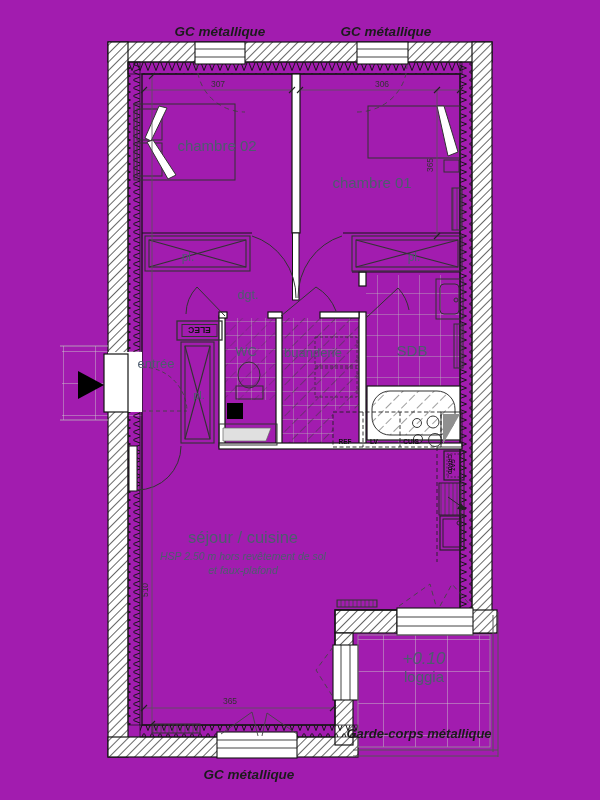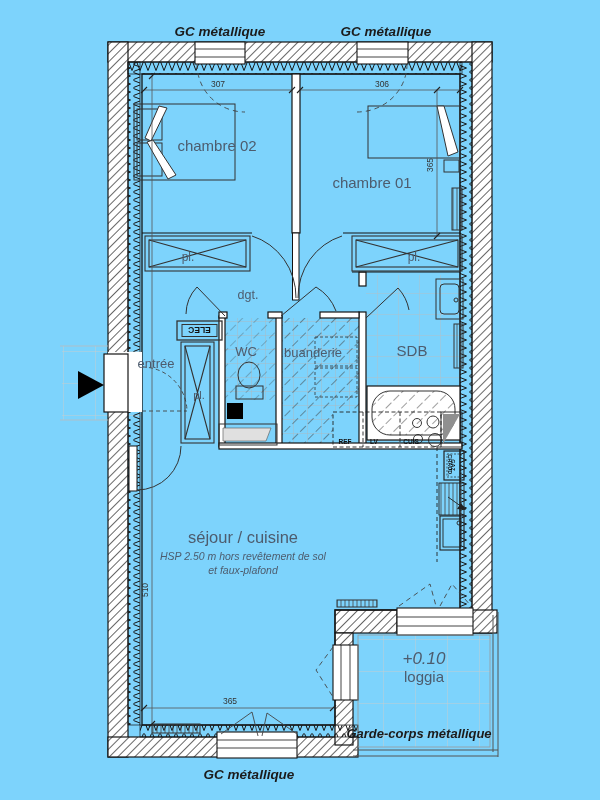--- a/index.html
+++ b/index.html
@@ -1,16 +1,16 @@
 <!DOCTYPE html>
 <html><head>
 <meta charset="utf-8">
 <style>
   html,body{margin:0;padding:0;background:#fff;}
-  .canvas{position:relative;width:600px;height:800px;background:#7dd3fc;overflow:hidden;
+  .canvas{position:relative;width:600px;height:800px;background:#a21caf;overflow:hidden;
           font-family:"Liberation Sans", sans-serif;text-decoration:underline;}
   svg{display:block;}
   text{font-family:"Liberation Sans", sans-serif;}
   .room-lbl{fill:#4d5c6e;}
   .dim-lbl{fill:#333;font-size:8.5px;}
   .ann-lbl{fill:#1b1b1b;font-style:italic;font-weight:bold;}
   .small-lbl{fill:#111;font-weight:bold;}
 </style>
 </head>
 <body>

